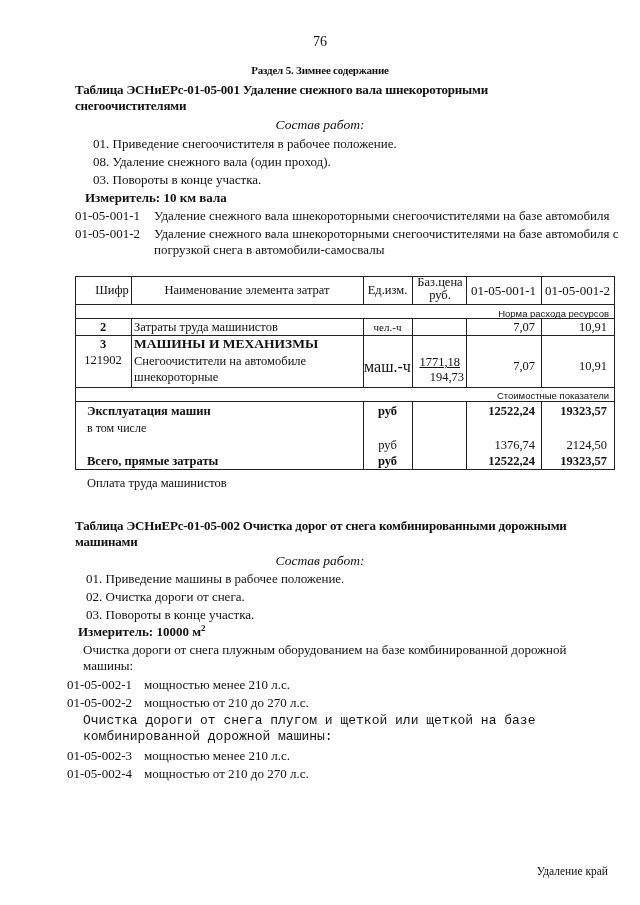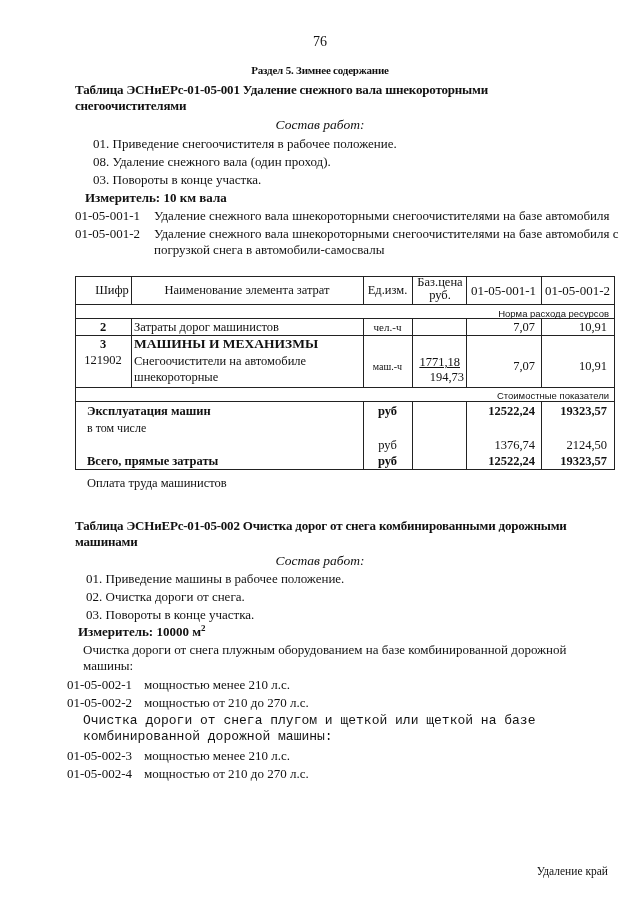--- a/index.html
+++ b/index.html
@@ -89,31 +89,31 @@
   <div class="cell ctr" style="left:9px; width:56px; top:7px;">Шифр</div>
   <div class="cell ctr" style="left:56px; width:232px; top:7px;">Наименование элемента затрат</div>
   <div class="cell ctr" style="left:288px; width:49px; top:7px;">Ед.изм.</div>
   <div class="cell ctr" style="left:339px; width:52px; top:0px; white-space:normal; line-height:13px;">Баз.цена руб.</div>
   <div class="cell ctr" style="left:391px; width:75px; top:7px; font-size:13px;">01-05-001-1</div>
   <div class="cell ctr" style="left:466px; width:73px; top:7px; font-size:13px;">01-05-001-2</div>
 
   <div class="cell rgt small-sans" style="left:300px; width:234px; top:30px;">Норма расхода ресурсов</div>
 
   <div class="cell ctr bold" style="left:0; width:56px; top:44px;">2</div>
-  <div class="cell" style="left:59px; top:44px;">Затраты дорог машинистов</div>
+  <div class="cell" style="left:59px; top:44px;">Затраты труда машинистов</div>
   <div class="cell ctr" style="left:288px; width:49px; top:44px; font-size:11px;">чел.-ч</div>
   <div class="cell rgt" style="left:391px; width:69px; top:44px;">7,07</div>
   <div class="cell rgt" style="left:466px; width:66px; top:44px;">10,91</div>
 
   <div class="cell ctr bold" style="left:0; width:56px; top:61px;">3</div>
   <div class="cell caps" style="left:59px; top:60px;">МАШИНЫ И МЕХАНИЗМЫ</div>
 
   <div class="cell ctr" style="left:0; width:56px; top:77px;">121902</div>
   <div class="cell" style="left:59px; top:77px; width:225px; white-space:normal; line-height:16px;">Снегоочистители на автомобиле шнекороторные</div>
-  <div class="cell ctr" style="left:288px; width:49px; top:83px; font-size:10px;">маш.-ч</div>
+  <div class="cell ctr" style="left:288px; width:49px; top:83px; font-size:16px;">маш.-ч</div>
   <div class="cell rgt u" style="left:337px; width:48px; top:79px;">1771,18</div>
   <div class="cell rgt" style="left:337px; width:52px; top:94px;">194,73</div>
   <div class="cell rgt" style="left:391px; width:69px; top:83px;">7,07</div>
   <div class="cell rgt" style="left:466px; width:66px; top:83px;">10,91</div>
 
   <div class="cell rgt small-sans" style="left:300px; width:234px; top:112px;">Стоимостные показатели</div>
 
   <div class="cell bold" style="left:12px; top:128px;">Эксплуатация машин</div>
   <div class="cell ctr bold" style="left:288px; width:49px; top:128px;">руб</div>
   <div class="cell rgt bold" style="left:391px; width:69px; top:128px;">12522,24</div>

